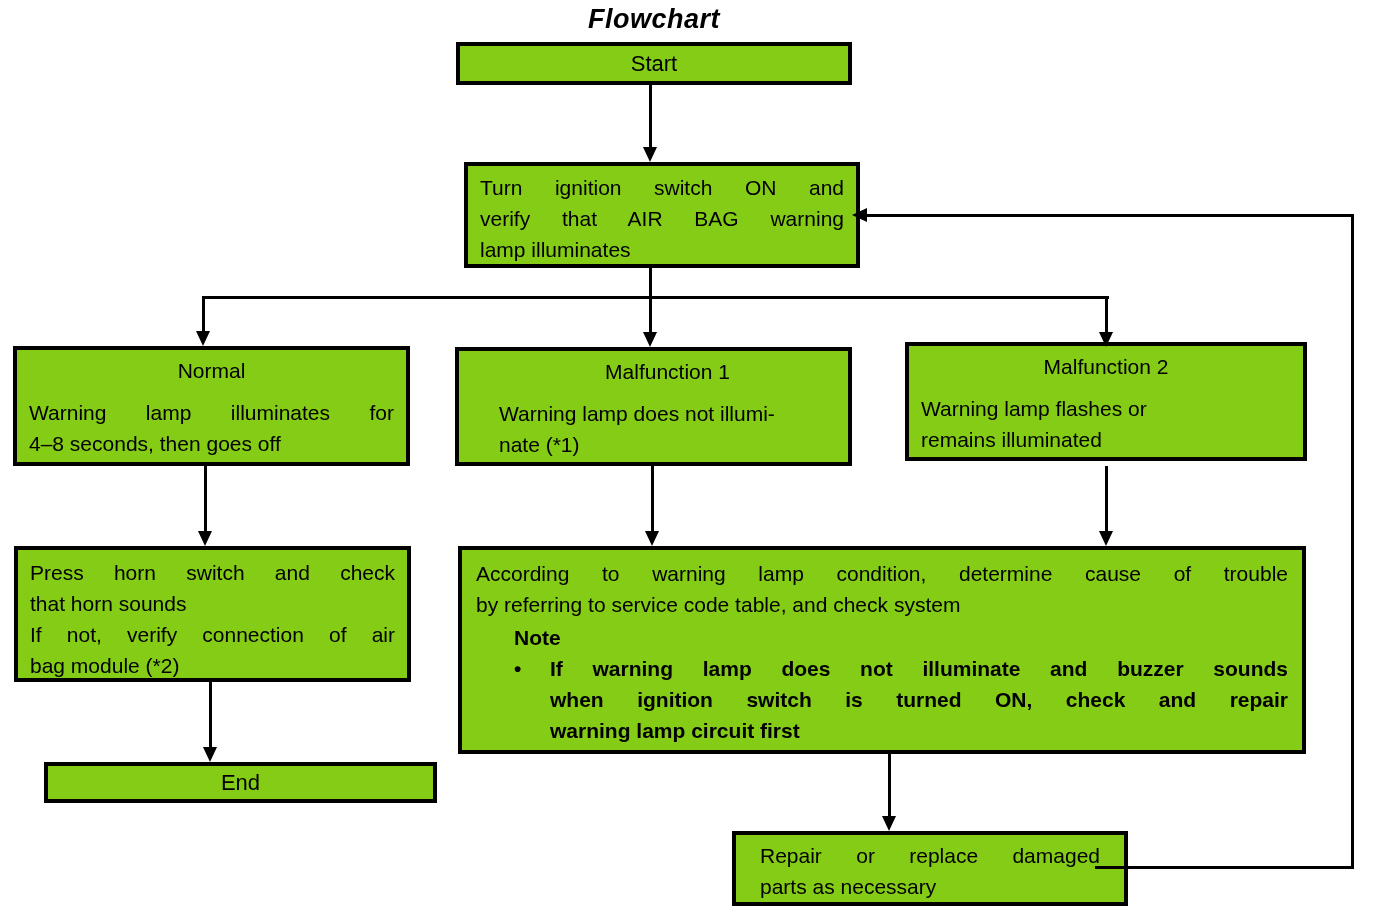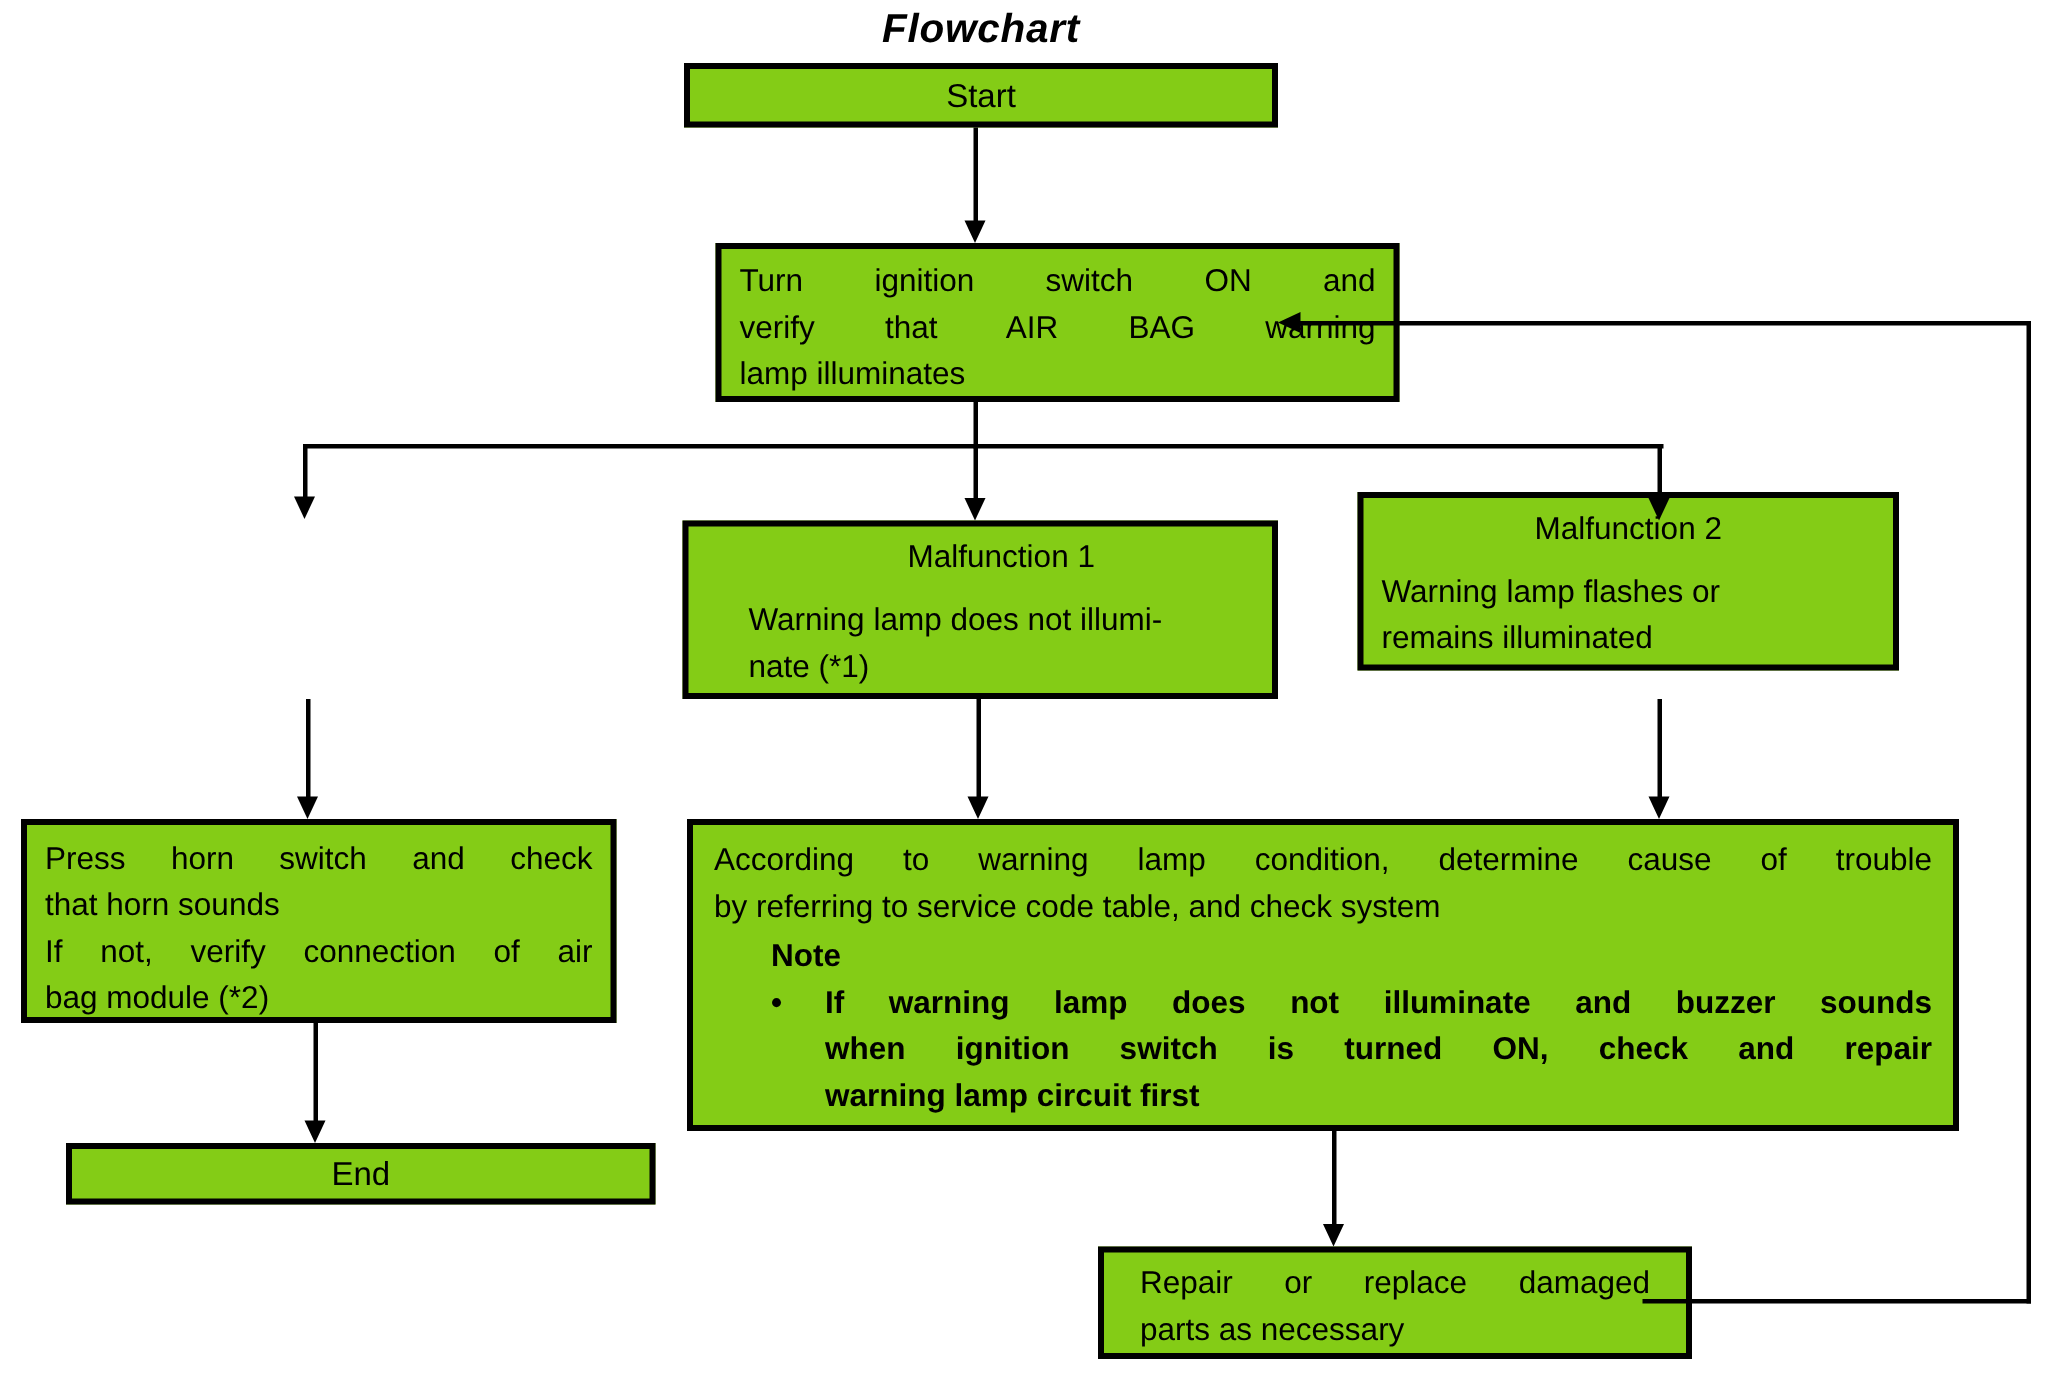--- a/index.html
+++ b/index.html
@@ -37,24 +37,24 @@
   }
   .box .heading {
     text-align: center;
     margin-top: 5px;
     font-size: 21px;
   }
   .box .body { padding: 0 12px; }
   .line { width: 100%; }
   .just { text-align: justify; text-align-last: justify; }
   .b-start  { left: 456px; top: 42px;  width: 396px; height: 43px; }
-  .b-ign    { left: 477px; top: 162px; width: 456px; height: 106px; padding: 6px 12px; }
+  .b-ign    { left: 464px; top: 162px; width: 396px; height: 106px; padding: 6px 12px; }
   .b-normal { left: 13px;  top: 346px; width: 397px; height: 120px; }
   .b-malf1  { left: 455px; top: 347px; width: 397px; height: 119px; padding-left: 28px; }
-  .b-malf2  { left: 905px; top: 328px; width: 361px; height: 119px; }
+  .b-malf2  { left: 905px; top: 342px; width: 402px; height: 119px; }
   .b-horn   { left: 14px;  top: 546px; width: 397px; height: 136px; padding: 7px 12px; }
   .b-big    { left: 458px; top: 546px; width: 848px; height: 208px; padding: 8px 14px; }
   .b-end    { left: 20px;  top: 762px; width: 393px; height: 41px; margin-left: 24px; }
   .b-repair { left: 732px; top: 831px; width: 396px; height: 75px; padding: 5px 24px; }
   .b-normal .body, .b-malf1 .body, .b-malf2 .body { margin-top: 11px; }
   .note-heading {
     font-weight: bold;
     margin-left: 38px;
     margin-top: 2px;
   }
@@ -91,20 +91,27 @@
   <div class="box b-start center-label">
     <span>Start</span>
   </div>
 
   <div class="box b-ign">
     <div class="line just">Turn ignition switch ON and</div>
     <div class="line just">verify that AIR BAG warning</div>
     <div class="line">lamp illuminates</div>
   </div>
 
+  <div class="box b-normal">
+    <div class="heading">Normal</div>
+    <div class="body">
+      <div class="line just">Warning lamp illuminates for</div>
+      <div class="line">4–8 seconds, then goes off</div>
+    </div>
+  </div>
 
   <div class="box b-malf1">
     <div class="heading">Malfunction 1</div>
     <div class="body">
       <div class="line">Warning lamp does not illumi-</div>
       <div class="line">nate (*1)</div>
     </div>
   </div>
 
   <div class="box b-malf2">

